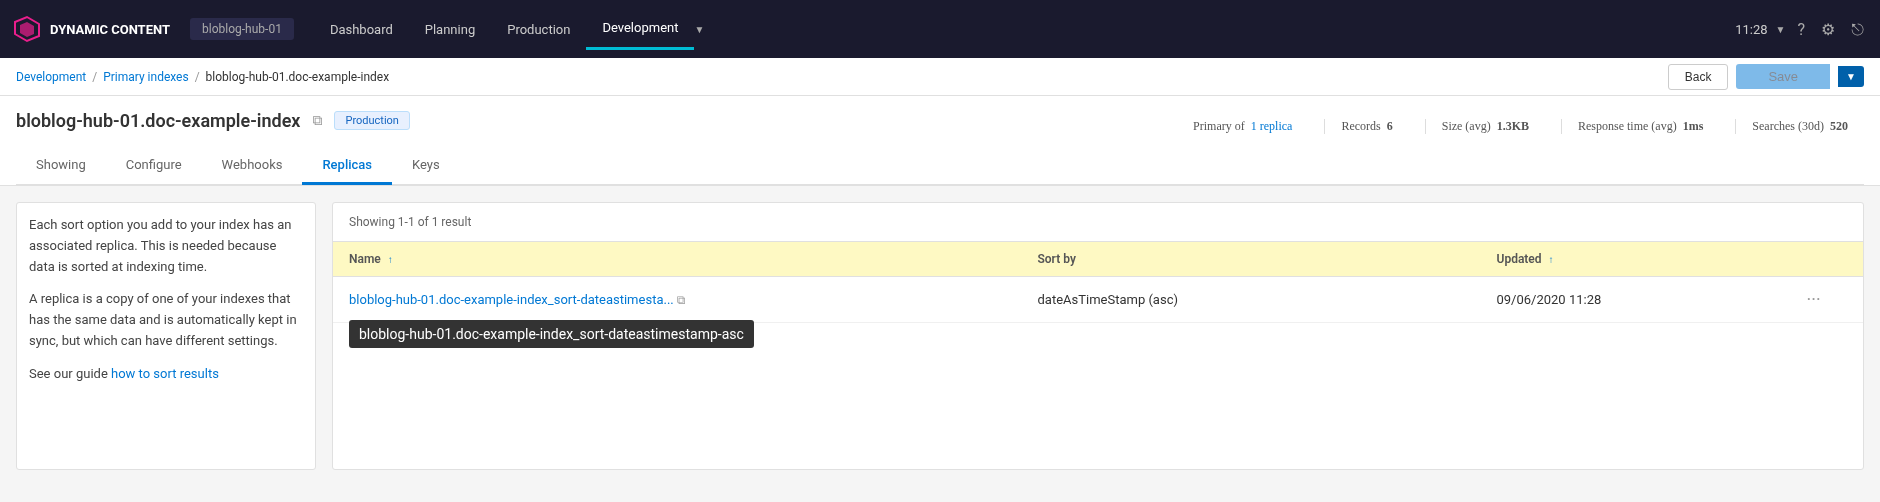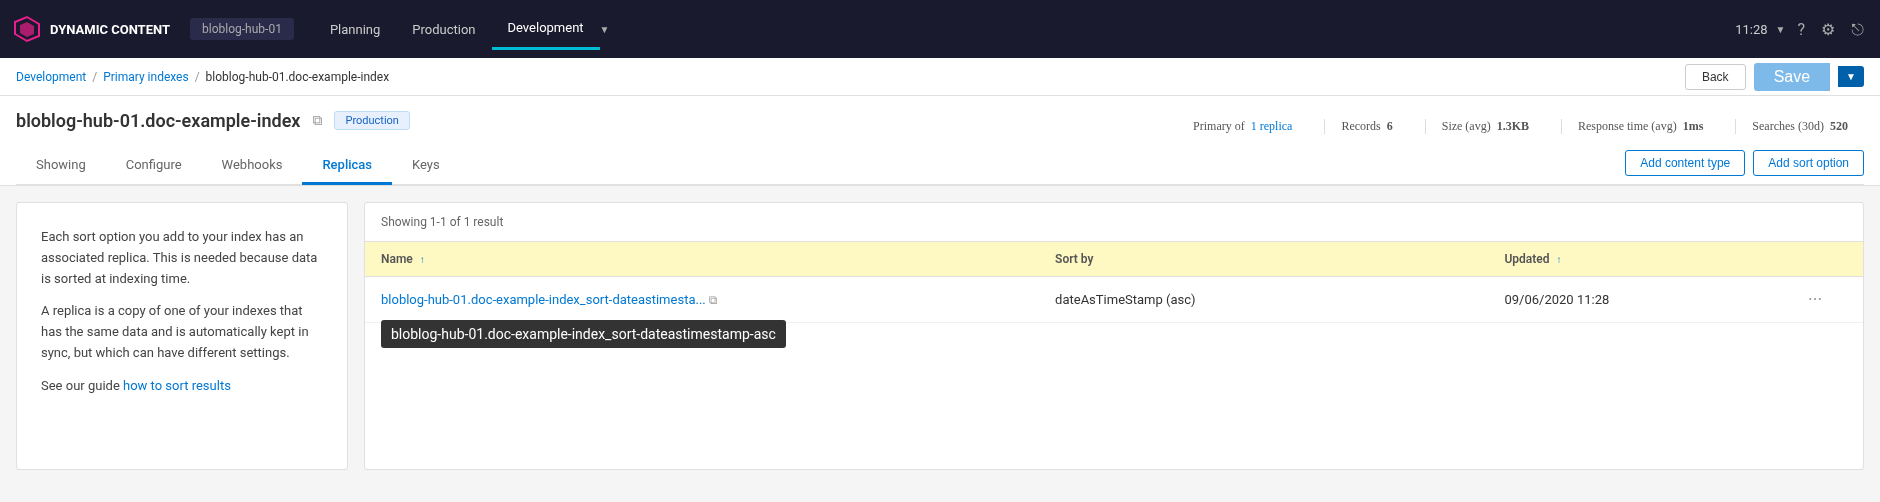--- a/index.html
+++ b/index.html
@@ -105,25 +105,25 @@
       border: 1px solid #ccc;
       padding: 5px 16px;
       border-radius: 3px;
       cursor: pointer;
       font-size: 12px;
       color: #333;
     }
     .btn-save {
       background: #0078d4;
       border: none;
-      padding: 5px 20px;
+      padding: 5px 32px;
       border-radius: 3px 0 0 3px;
       cursor: pointer;
-      font-size: 16px;
-      color: #ffffff;
+      font-size: 13px;
+      color: #0f172a;
       opacity: 0.5;
     }
     .btn-save-arrow {
       background: #0060aa;
       border: none;
       padding: 5px 8px;
       border-radius: 0 3px 3px 0;
       cursor: pointer;
       color: white;
       font-size: 10px;
@@ -219,22 +219,22 @@
       gap: 16px;
       background: #f5f5f5;
       min-height: 300px;
     }
 
     
     .left-panel {
       background: #fff;
       border: 1px solid #e0e0e0;
       border-radius: 3px;
-      padding: 24px;
-      width: 332px;
+      padding: 12px;
+      width: 300px;
       flex-shrink: 0;
       font-size: 13px;
       line-height: 1.6;
       color: #444;
     }
     .left-panel p { margin-bottom: 12px; }
     .left-panel a { color: #0078d4; text-decoration: none; }
 
     
     .right-panel {
@@ -333,20 +333,21 @@
 <nav class="topnav">
   <div class="topnav-logo">
     <svg class="logo-icon" viewBox="0 0 30 30">
       <polygon points="15,3 27,10 27,22 15,27 3,20 3,8" fill="none" stroke="#e91e8c" stroke-width="2"></polygon>
       <polygon points="15,8 22,12 22,20 15,23 8,19 8,11" fill="#e91e8c" opacity="0.7"></polygon>
     </svg>
     <span>DYNAMIC CONTENT</span>
   </div>
   <div class="topnav-instance">bloblog-hub-01</div>
   <div class="topnav-links">
+    <a class="topnav-link">Dashboard</a>
     <a class="topnav-link">Planning</a>
     <a class="topnav-link">Production</a>
     <a class="topnav-link active">Development</a>
     <span class="dropdown-arrow">▼</span>
   </div>
   <div class="topnav-right">
     <span class="topnav-time">11:28</span>
     <span class="dropdown-arrow">▼</span>
     <span class="topnav-icon-btn">?</span>
     <span class="topnav-icon-btn">⚙</span>
@@ -399,24 +400,20 @@
       </span>
     </div>
   </div>
 
   <div class="tabs-row">
     <div class="tab">Showing</div>
     <div class="tab">Configure</div>
     <div class="tab">Webhooks</div>
     <div class="tab active">Replicas</div>
     <div class="tab">Keys</div>
-    <div class="tabs-actions">
-      <button class="btn-outline">Add content type</button>
-      <button class="btn-outline">Add sort option</button>
-    </div>
   </div>
 </div>
 
 <div class="content-area">
 
   <div class="left-panel">
     <p>Each sort option you add to your index has an associated replica. This is needed because data is sorted at indexing time.</p>
     <p>A replica is a copy of one of your indexes that has the same data and is automatically kept in sync, but which can have different settings.</p>
     <p>
       <span>See our guide </span><a href="#">how to sort results</a>

